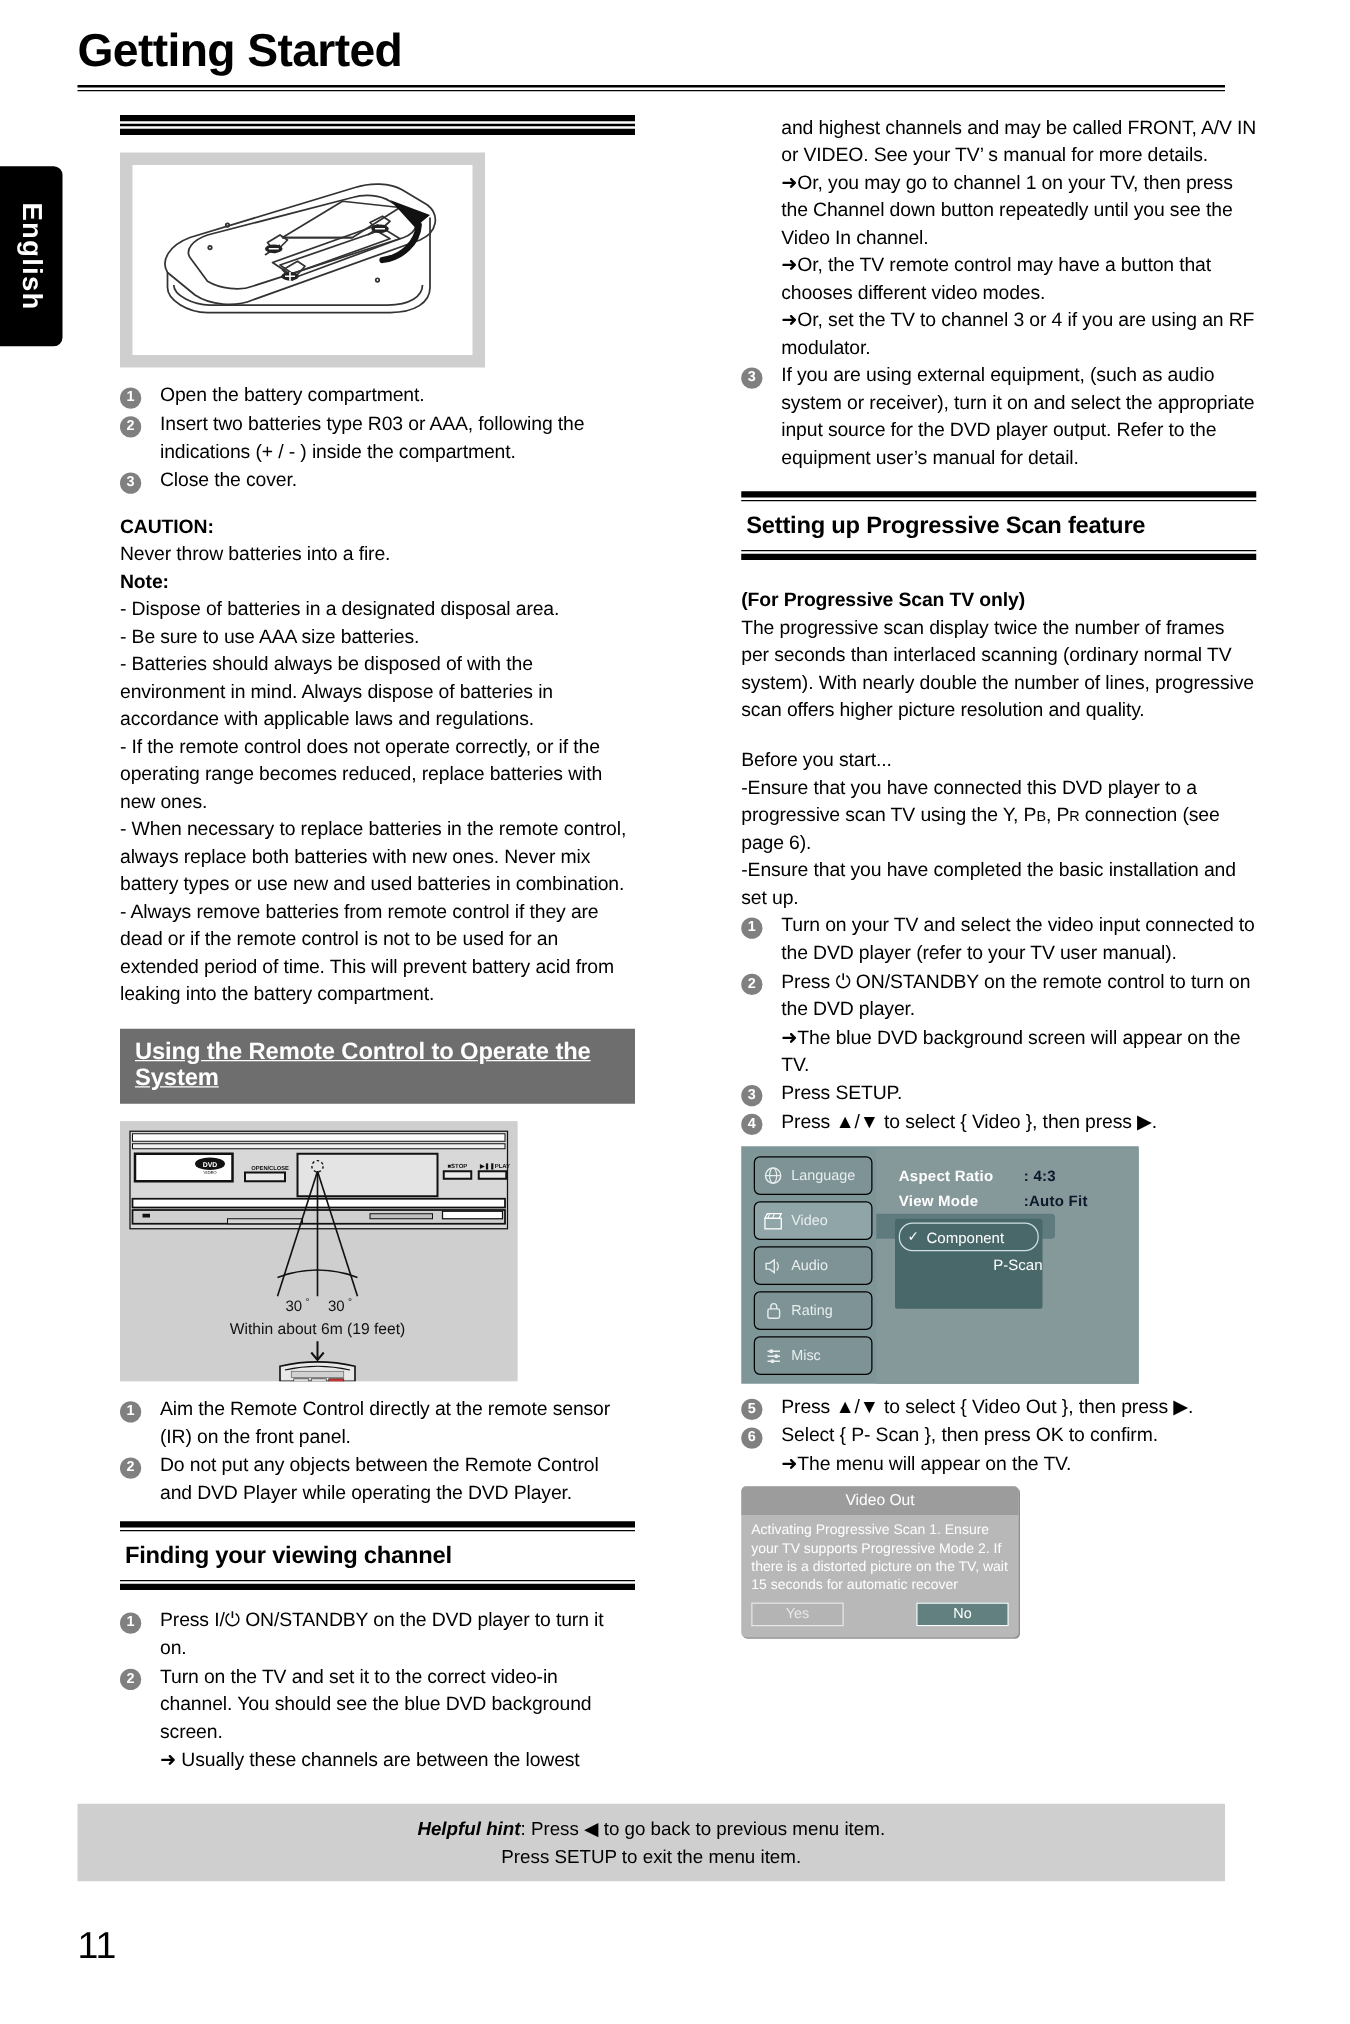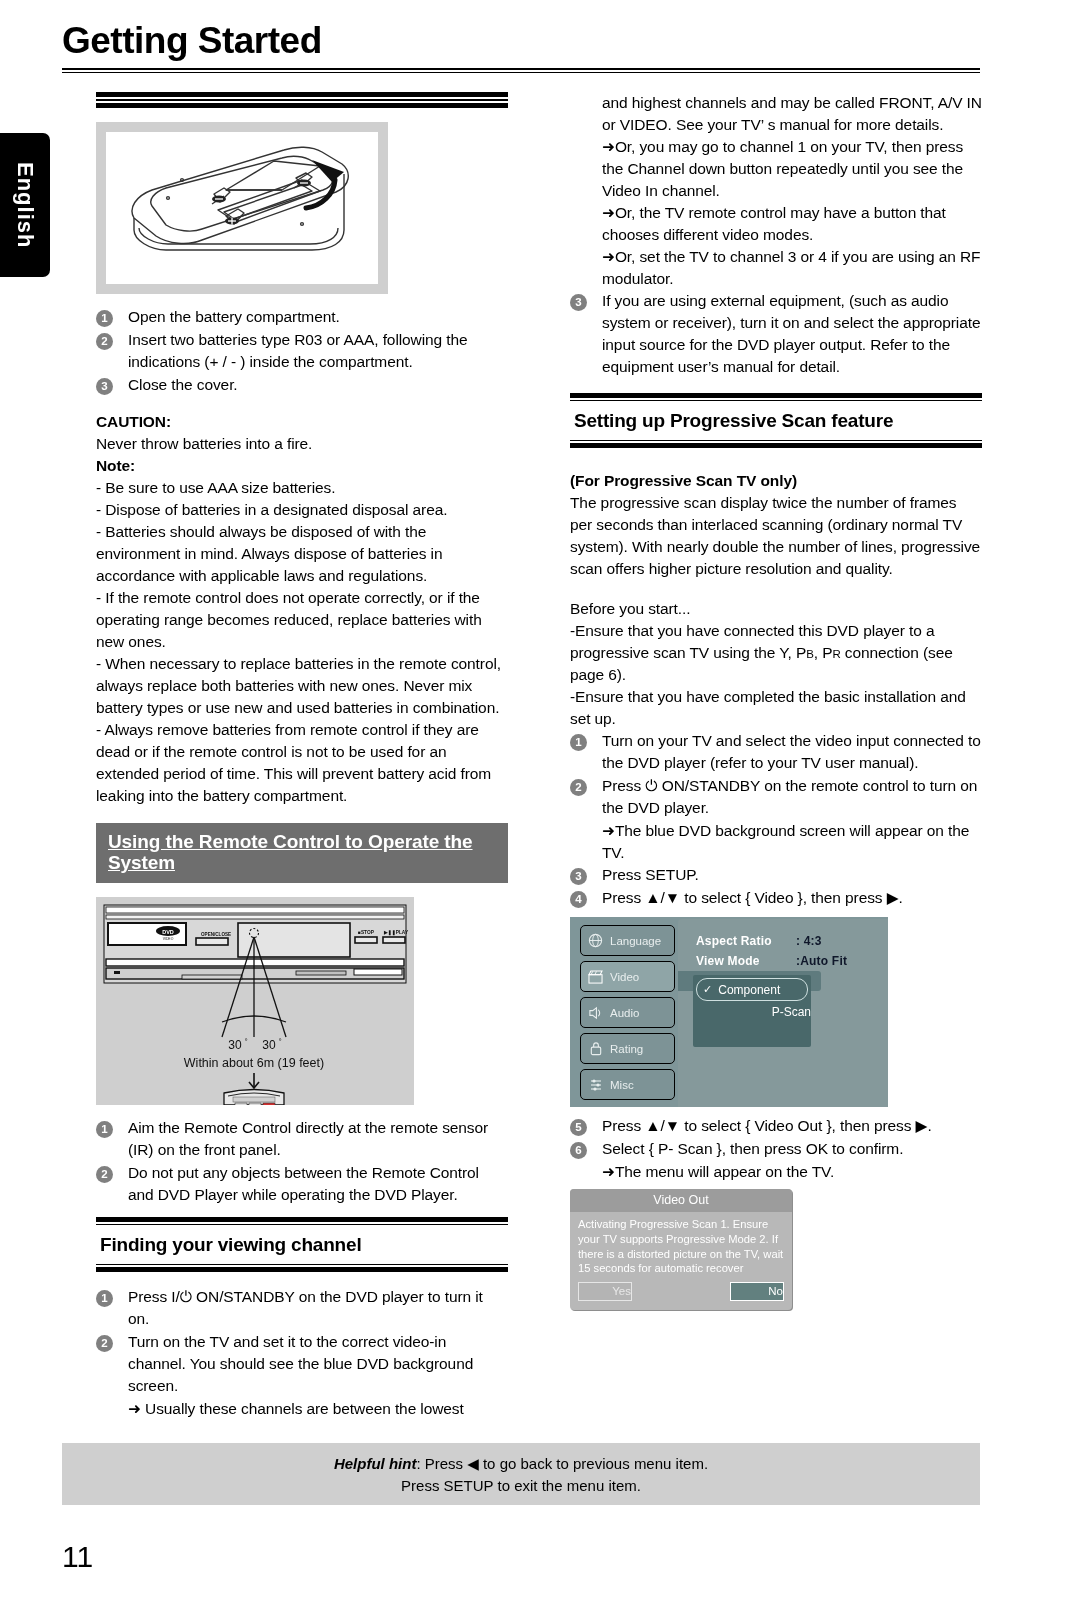--- a/index.html
+++ b/index.html
@@ -66,21 +66,21 @@
 
   
   .col-left {
     position: absolute;
     left: 96px;
     top: 92px;
     width: 412px;
   }
   .col-right {
     position: absolute;
-    left: 570px;
+    left: 593px;
     top: 92px;
     width: 412px;
   }
 
   
   .sec-head {
     margin: 0 0 14px 0;
   }
   .sec-head .bar-top {
     height: 5px;
@@ -288,22 +288,22 @@
     line-height: 1.32;
     font-size: 11.2px;
   }
   .vdlg-btns {
     display: flex;
     justify-content: space-between;
     padding: 2px 8px 9px 8px;
   }
   .vbtn {
     width: 52px;
-    text-align: right;
-    padding: 2px 0 3px;
+    text-align: center;
+    padding: 2px 10px 3px;
     font-size: 11.5px;
     border: 1.5px solid #e6e6e6;
     color: #e8e8e8;
     background: #b4b4b4;
   }
   .vbtn.focus {
     background: #62807f;
     border-color: #ffffff;
     color: #ffffff;
   }
@@ -415,22 +415,22 @@
       <div class="num">3</div>
       <div class="txt">Close the cover.</div>
     </div>
   </div>
 
   <div style="height:14px"></div>
 
   <div class="body b">CAUTION:</div>
   <div class="body">Never throw batteries into a fire.</div>
   <div class="body b">Note:</div>
+  <div class="body">- Dispose of batteries in a designated disposal area.</div>
   <div class="body">- Be sure to use AAA size batteries.</div>
-  <div class="body">- Dispose of batteries in a designated disposal area.</div>
   <div class="body">- Batteries should always be disposed of with the environment in mind. Always dispose of batteries in accordance with applicable laws and regulations.</div>
   <div class="body">- If the remote control does not operate correctly, or if the operating range becomes reduced, replace batteries with new ones.</div>
   <div class="body">- When necessary to replace batteries in the remote control, always replace both batteries with new ones. Never mix battery types or use new and used batteries in combination.</div>
   <div class="body">- Always remove batteries from remote control if they are dead or if the remote control is not to be used for an extended period of time. This will prevent battery acid from leaking into the battery compartment.</div>
 
   <div style="height:16px"></div>
 
   <div class="sec-head-gray">Using the Remote Control to Operate the System</div>
 
   <div class="figure" style="width:318px;height:208px;padding:0;">

